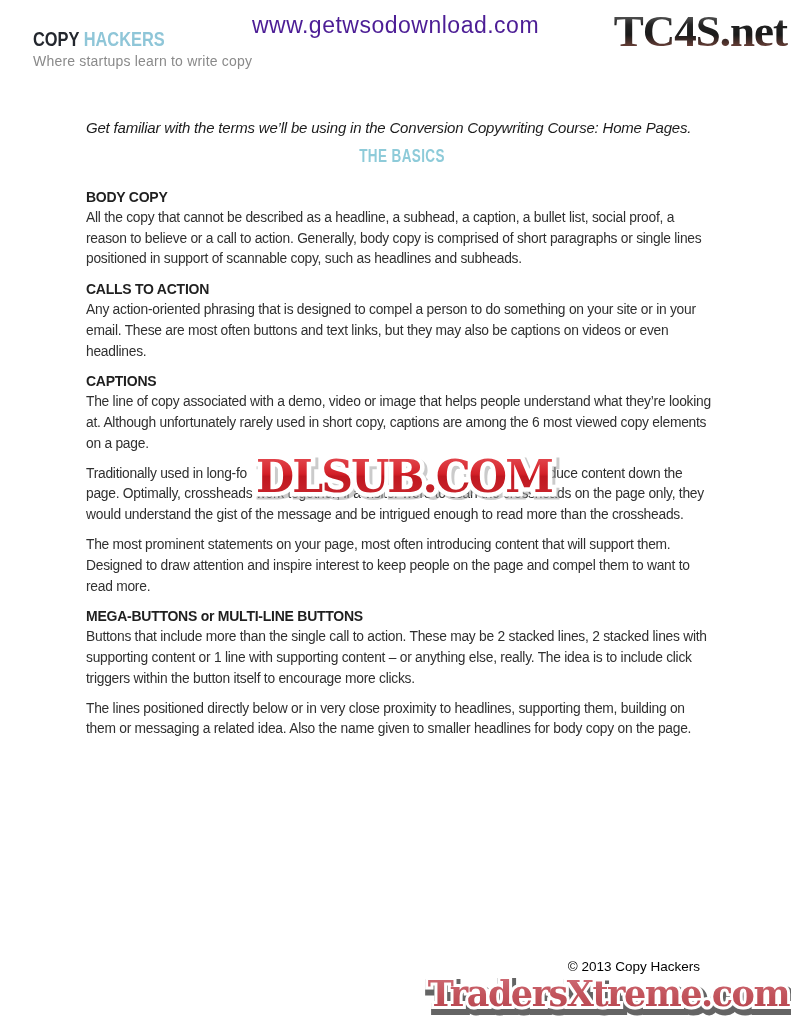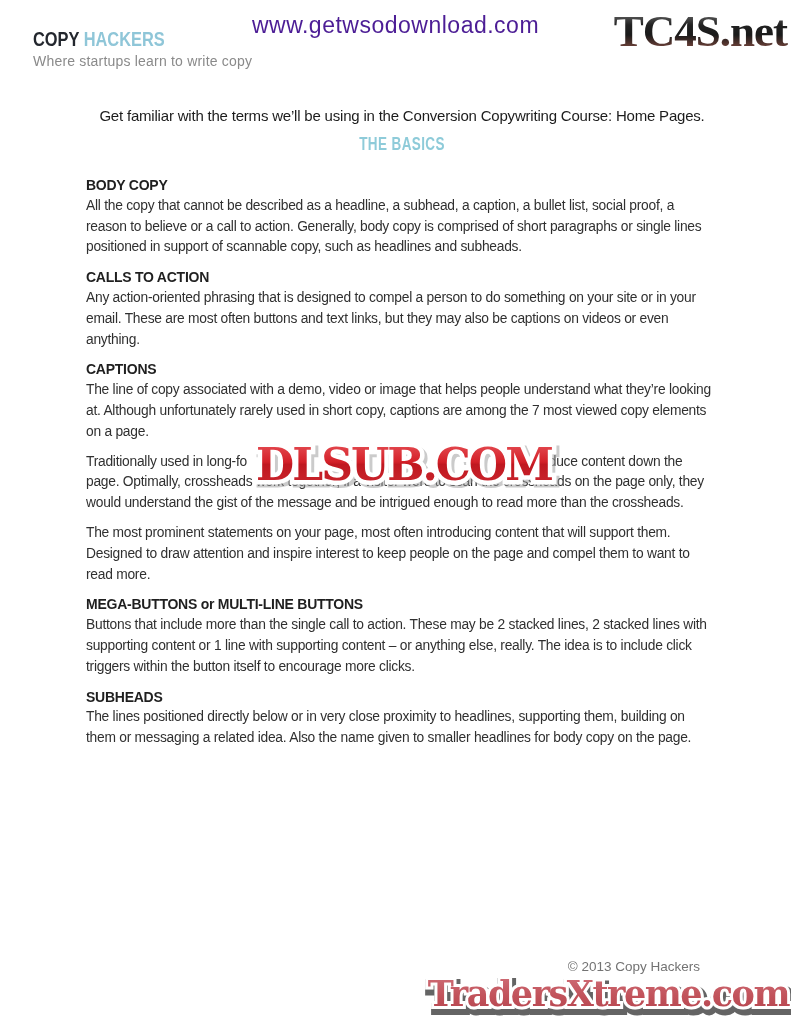--- a/index.html
+++ b/index.html
@@ -37,22 +37,22 @@
   .page-title { text-align:center; }
   .condense {
     display:inline-block; white-space:nowrap;
     font-weight:bold; font-size:30px;
     transform:scaleX(.70); transform-origin:center;
     color:#262626;
   }
   .t-accent { color:#8ecbd9; }
 
   .subtitle {
-    margin-top:16px; text-align:center;
-    font-size:15px; color:#1c1c1c; letter-spacing:-.2px;
+    margin-top:28px; 
+    font-style:italic; font-size:15px; color:#1c1c1c; letter-spacing:-.2px;
   }
 
   .basics { margin-top:10px; text-align:center; }
   .basics .condense-sm {
     display:inline-block; white-space:nowrap;
     font-weight:bold; font-size:18px; letter-spacing:.5px;
     transform:scaleX(.75); transform-origin:center;
     color:#8ecbd9;
   }
 
@@ -64,21 +64,21 @@
 
   .dlsub-wrap {
     position:absolute; left:168px; top:-13px;
     width:300px; height:56px; pointer-events:none;
   }
   svg { overflow:visible; }
 
   
   .copyright {
     position:absolute; top:959px; right:91px;
-    font-size:13.5px; color:#737373;
+    font-size:13.5px; color:#000000;
   }
   .traders-wrap { position:absolute; right:-2px; bottom:2px; }
 </style>
 </head>
 <body>
 
 <div class="logo">
   <div class="logo-words">
     <span class="logo-copy">COPY</span>
     <span class="logo-hackers">HACKERS</span>
@@ -114,26 +114,26 @@
 
   <div class="glossary">
 
     <div class="gsection">
       <div class="gterm">BODY COPY</div>
       <div class="gdef">All the copy that cannot be described as a headline, a subhead, a caption, a bullet list, social proof, a reason to believe or a call to action. Generally, body copy is comprised of short paragraphs or single lines positioned in support of scannable copy, such as headlines and subheads.</div>
     </div>
 
     <div class="gsection">
       <div class="gterm">CALLS TO ACTION</div>
-      <div class="gdef">Any action-oriented phrasing that is designed to compel a person to do something on your site or in your email. These are most often buttons and text links, but they may also be captions on videos or even anything.</div>
+      <div class="gdef">Any action-oriented phrasing that is designed to compel a person to do something on your site or in your email. These are most often buttons and text links, but they may also be captions on videos or even headlines.</div>
     </div>
 
     <div class="gsection">
       <div class="gterm">CAPTIONS</div>
-      <div class="gdef">The line of copy associated with a demo, video or image that helps people understand what they’re looking at. Although unfortunately rarely used in short copy, captions are among the 7 most viewed copy elements on a page.</div>
+      <div class="gdef">The line of copy associated with a demo, video or image that helps people understand what they’re looking at. Although unfortunately rarely used in short copy, captions are among the 6 most viewed copy elements on a page.</div>
     </div>
 
     <div class="gsection">
       <div class="gdef"><span>Traditionally used in long-fo</span><span class="wm-gap"></span><span>roduce content down the</span> <span>page. Optimally, crossheads work together; if a visitor were to scan the crossheads on the page only, they would understand the gist of the message and be intrigued enough to read more than the crossheads.</span></div>
       <div class="dlsub-wrap">
         <svg width="300" height="56" viewBox="0 0 300 56">
           <defs>
             <linearGradient id="dlg" x1="0" y1="0" x2="0" y2="1">
               <stop offset="0" stop-color="#e8565c"></stop>
               <stop offset="0.45" stop-color="#d42028"></stop>
@@ -151,21 +151,20 @@
     <div class="gsection">
       <div class="gdef">The most prominent statements on your page, most often introducing content that will support them. Designed to draw attention and inspire interest to keep people on the page and compel them to want to read more.</div>
     </div>
 
     <div class="gsection">
       <div class="gterm">MEGA-BUTTONS or MULTI-LINE BUTTONS</div>
       <div class="gdef">Buttons that include more than the single call to action. These may be 2 stacked lines, 2 stacked lines with supporting content or 1 line with supporting content – or anything else, really. The idea is to include click triggers within the button itself to encourage more clicks.</div>
     </div>
 
     <div class="gsection">
-      <div class="gterm">SUBHEADS</div>
       <div class="gdef">The lines positioned directly below or in very close proximity to headlines, supporting them, building on them or messaging a related idea. Also the name given to smaller headlines for body copy on the page.</div>
     </div>
 
   </div>
 </div>
 
 <div class="copyright">© 2013 Copy Hackers</div>
 
 <div class="traders-wrap">
   <svg width="320" height="46" viewBox="0 0 320 46">

